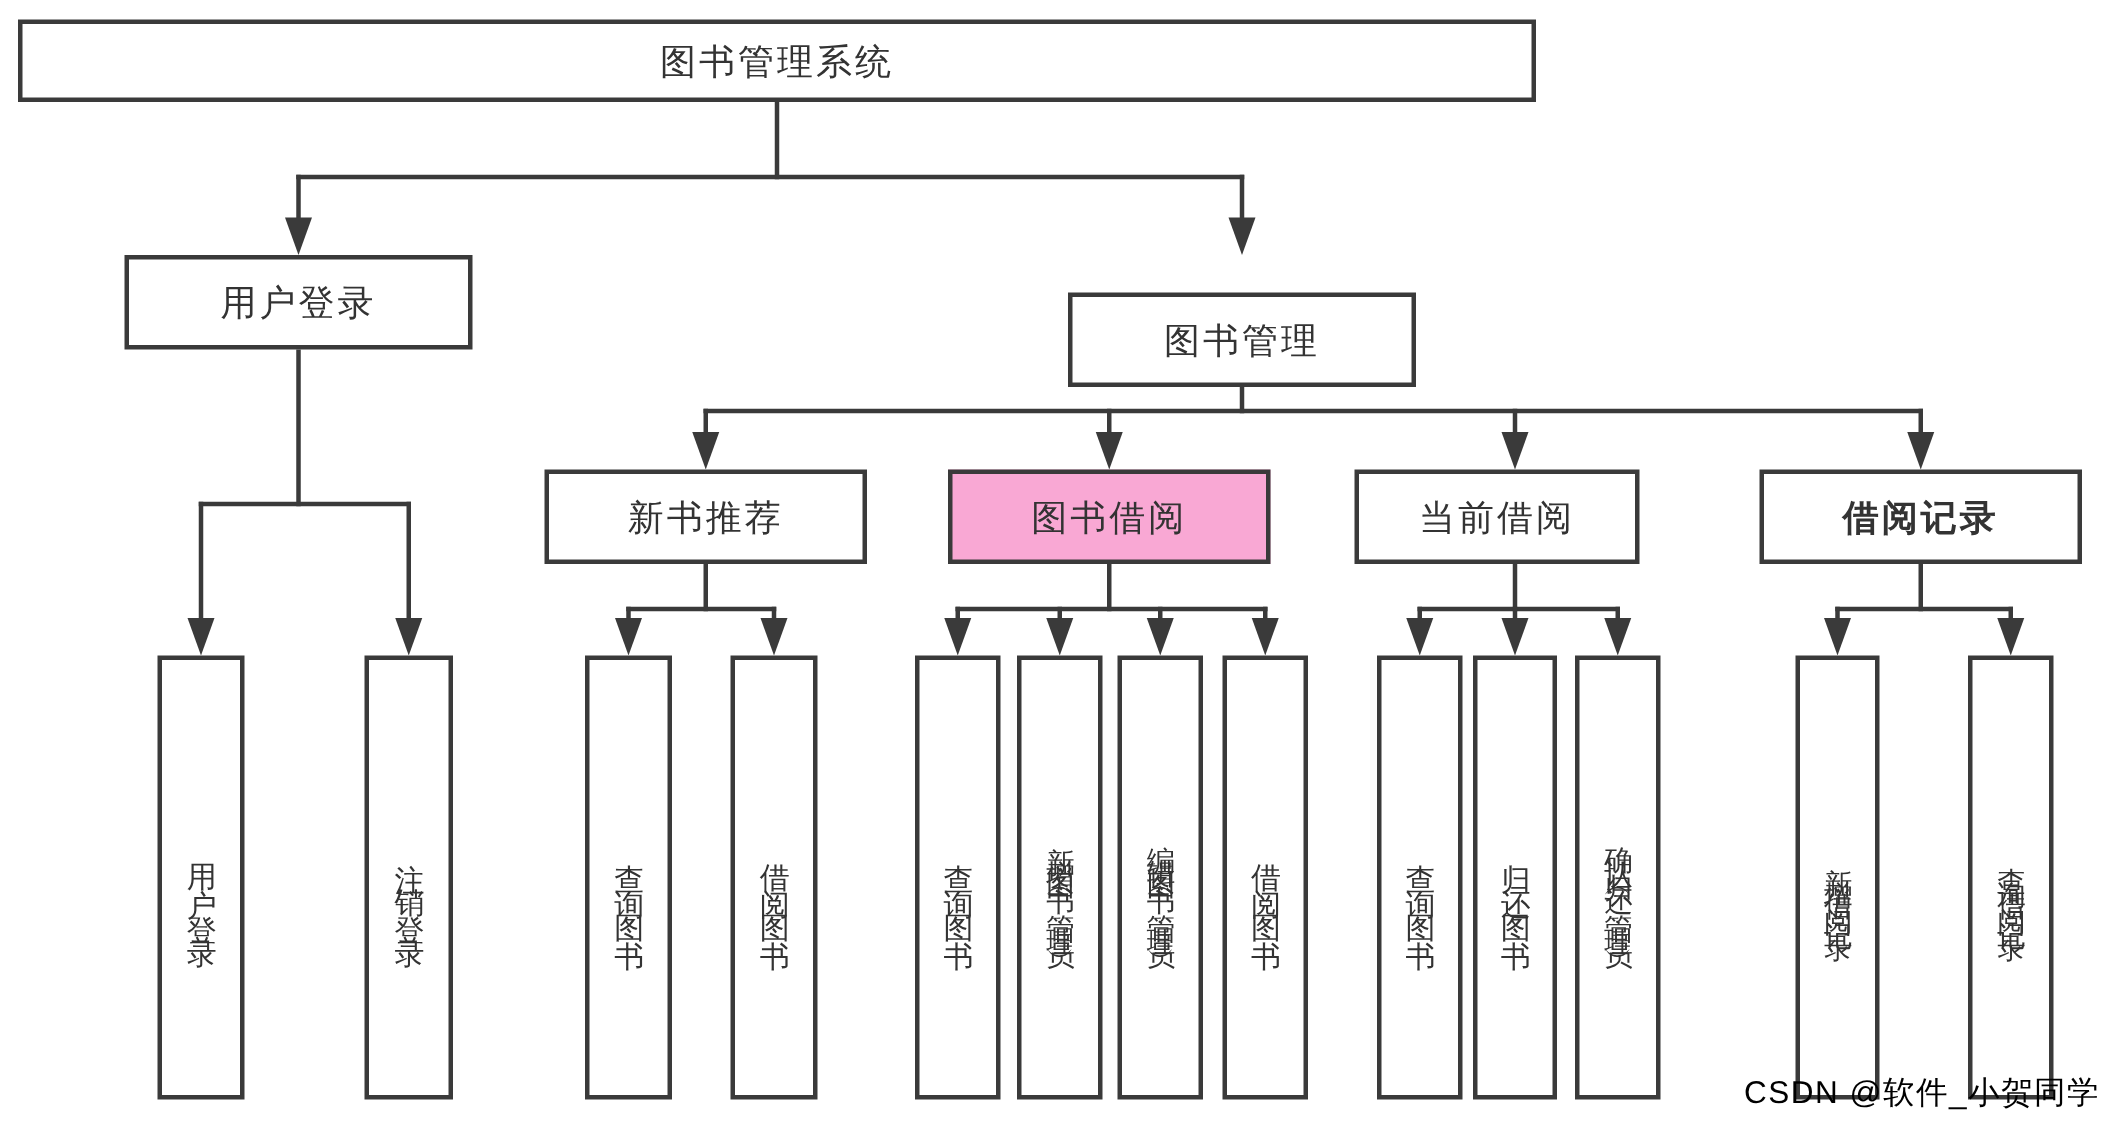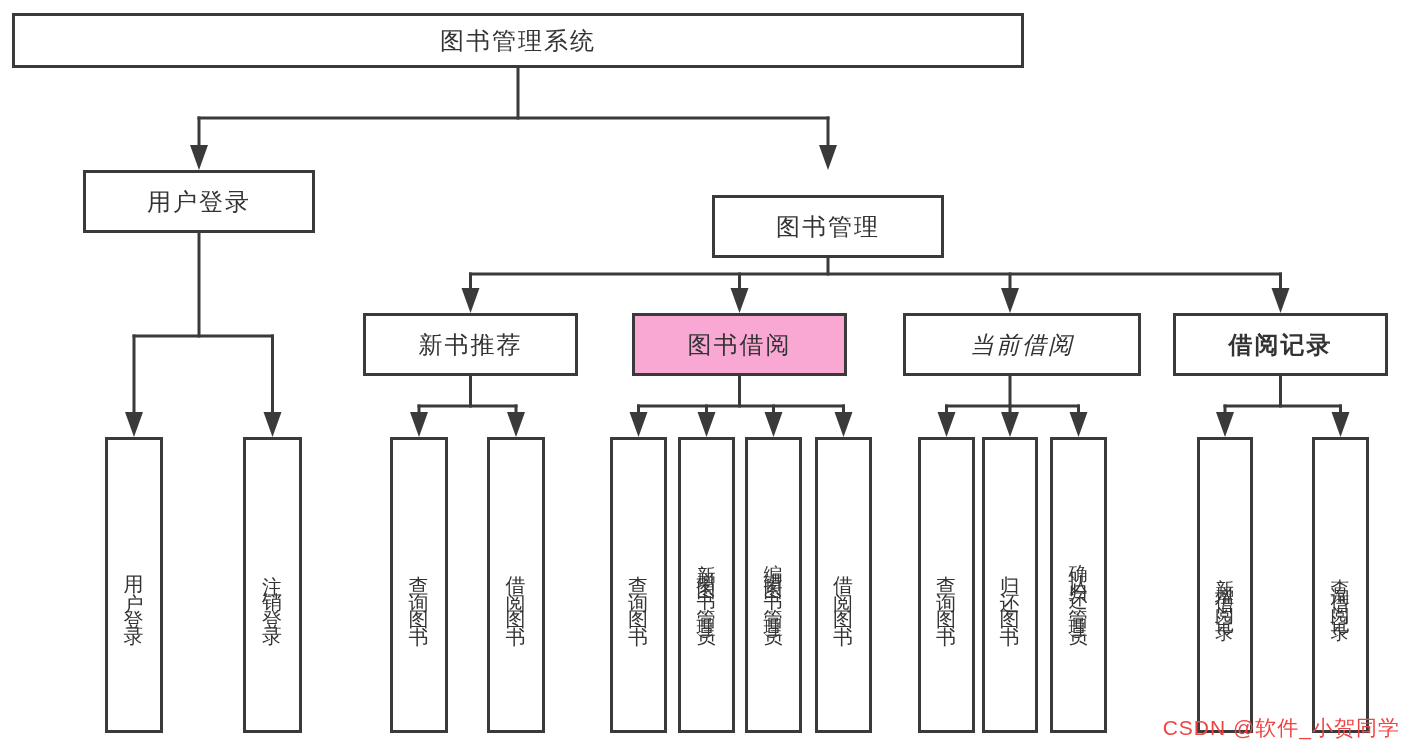--- a/index.html
+++ b/index.html
@@ -123,21 +123,21 @@
       </div>
       <div class="node h" style="left: 712px; top: 170px; width: 232px; height: 63px; border-color: rgb(58, 58, 58); background: rgb(255, 255, 255); color: rgb(51, 51, 51); margin-top: 25px;">
         <span>图书管理</span>
       </div>
       <div class="node h" style="left: 363px; top: 313px; width: 215px; height: 63px; border-color: rgb(58, 58, 58); background: rgb(255, 255, 255); color: rgb(51, 51, 51); font-family: Liberation Serif, serif;">
         <span>新书推荐</span>
       </div>
       <div class="node h" style="left: 632px; top: 313px; width: 215px; height: 63px; border-color: rgb(58, 58, 58); background: #f9a8d4; color: rgb(51, 51, 51);">
         <span>图书借阅</span>
       </div>
-      <div class="node h" style="left: 903px; top: 313px; width: 238px; height: 63px; border-color: rgb(58, 58, 58); background: rgb(255, 255, 255); color: rgb(51, 51, 51); font-style: italic;">
+      <div class="node h" style="left: 903px; top: 313px; width: 190px; height: 63px; border-color: rgb(58, 58, 58); background: rgb(255, 255, 255); color: rgb(51, 51, 51);">
         <span>当前借阅</span>
       </div>
       <div class="node h" style="left: 1173px; top: 313px; width: 215px; height: 63px; border-color: rgb(58, 58, 58); background: rgb(255, 255, 255); color: rgb(51, 51, 51); font-weight: bold;">
         <span>借阅记录</span>
       </div>
       <div class="node v" style="left: 105px; top: 437px; width: 58px; height: 296px; border-color: rgb(58, 58, 58); background: rgb(255, 255, 255); color: rgb(51, 51, 51);">
         <span>用户登录</span>
       </div>
       <div class="node v" style="left: 243px; top: 437px; width: 59px; height: 296px; border-color: rgb(58, 58, 58); background: rgb(255, 255, 255); color: rgb(51, 51, 51);">
         <span>注销登录</span>
@@ -169,14 +169,14 @@
       <div class="node v long" style="left: 1050px; top: 437px; width: 57px; height: 296px; border-color: rgb(58, 58, 58); background: rgb(255, 255, 255); color: rgb(51, 51, 51);">
         <span>确认归还（管理员）</span>
       </div>
       <div class="node v long" style="left: 1197px; top: 437px; width: 56px; height: 296px; border-color: rgb(58, 58, 58); background: rgb(255, 255, 255); color: rgb(51, 51, 51);">
         <span>新增借阅记录</span>
       </div>
       <div class="node v long" style="left: 1312px; top: 437px; width: 57px; height: 296px; border-color: rgb(58, 58, 58); background: rgb(255, 255, 255); color: rgb(51, 51, 51);">
         <span>查询借阅记录</span>
       </div>
     </div>
-  <div class="watermark" style="color: #ef4444;">CSDN @软件_小贺同学</div>
+  <div class="watermark" style="color: #000000;">CSDN @软件_小贺同学</div>
 </div>
 
 </body></html>

